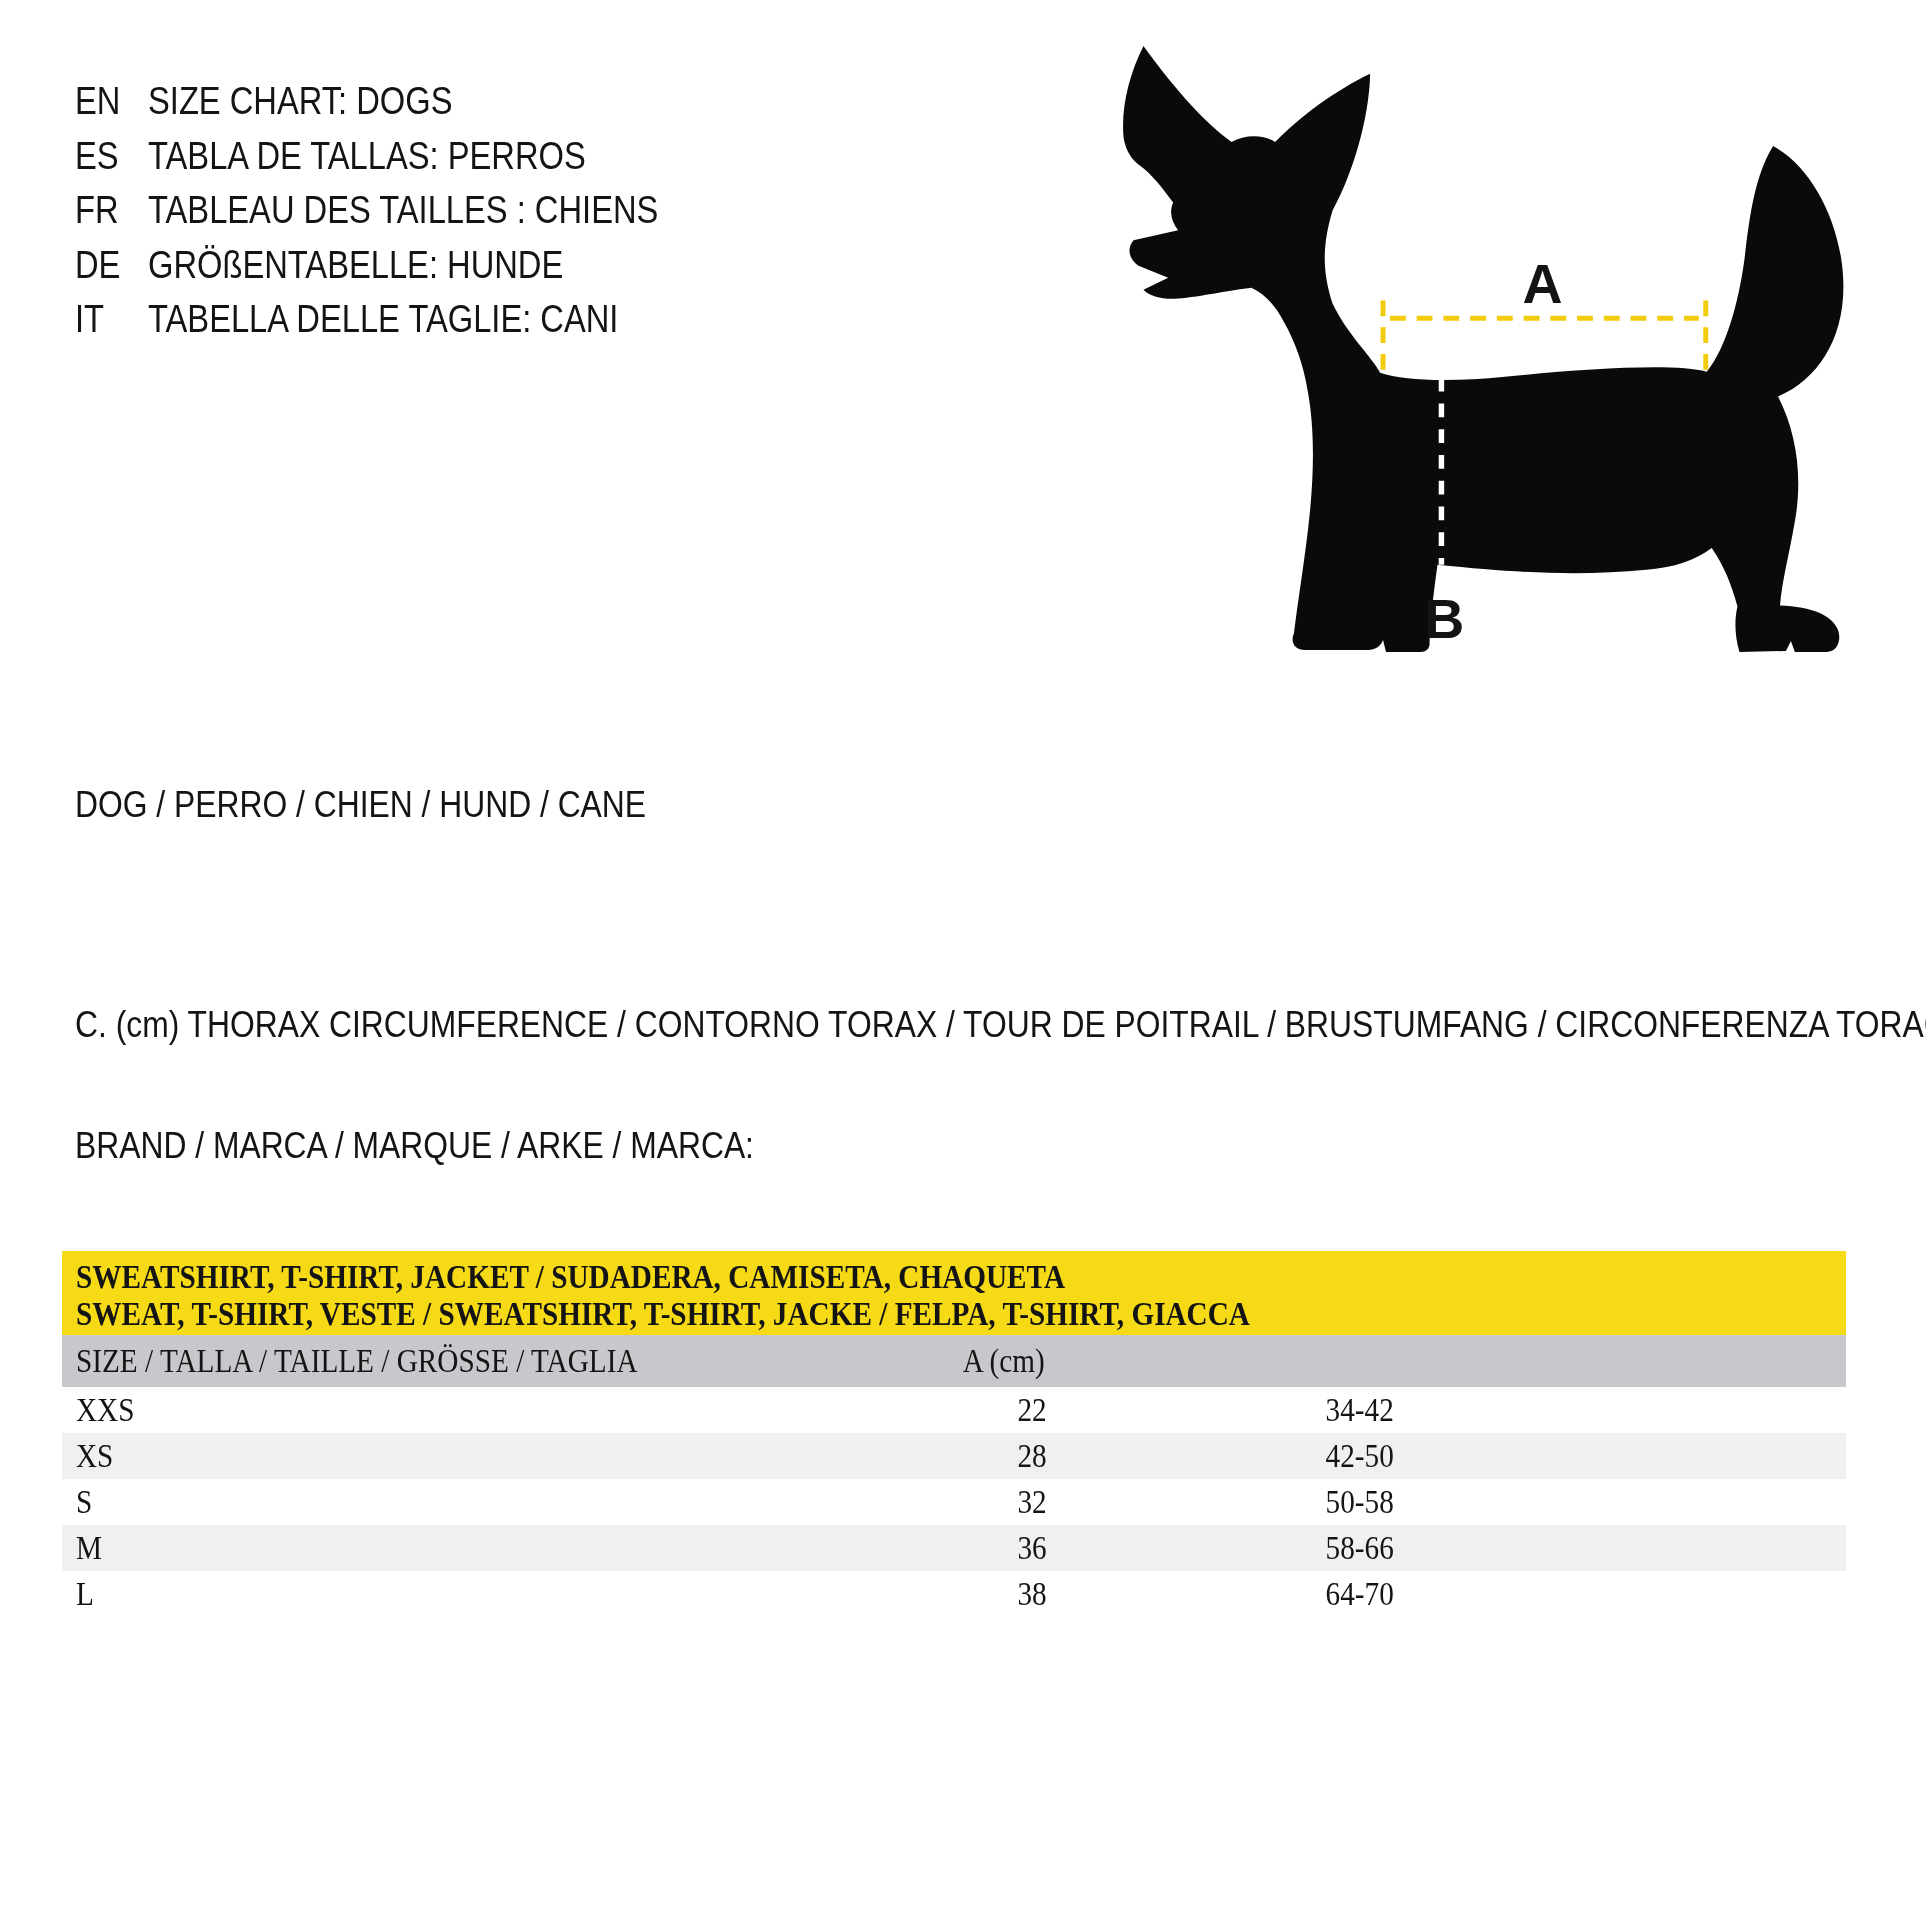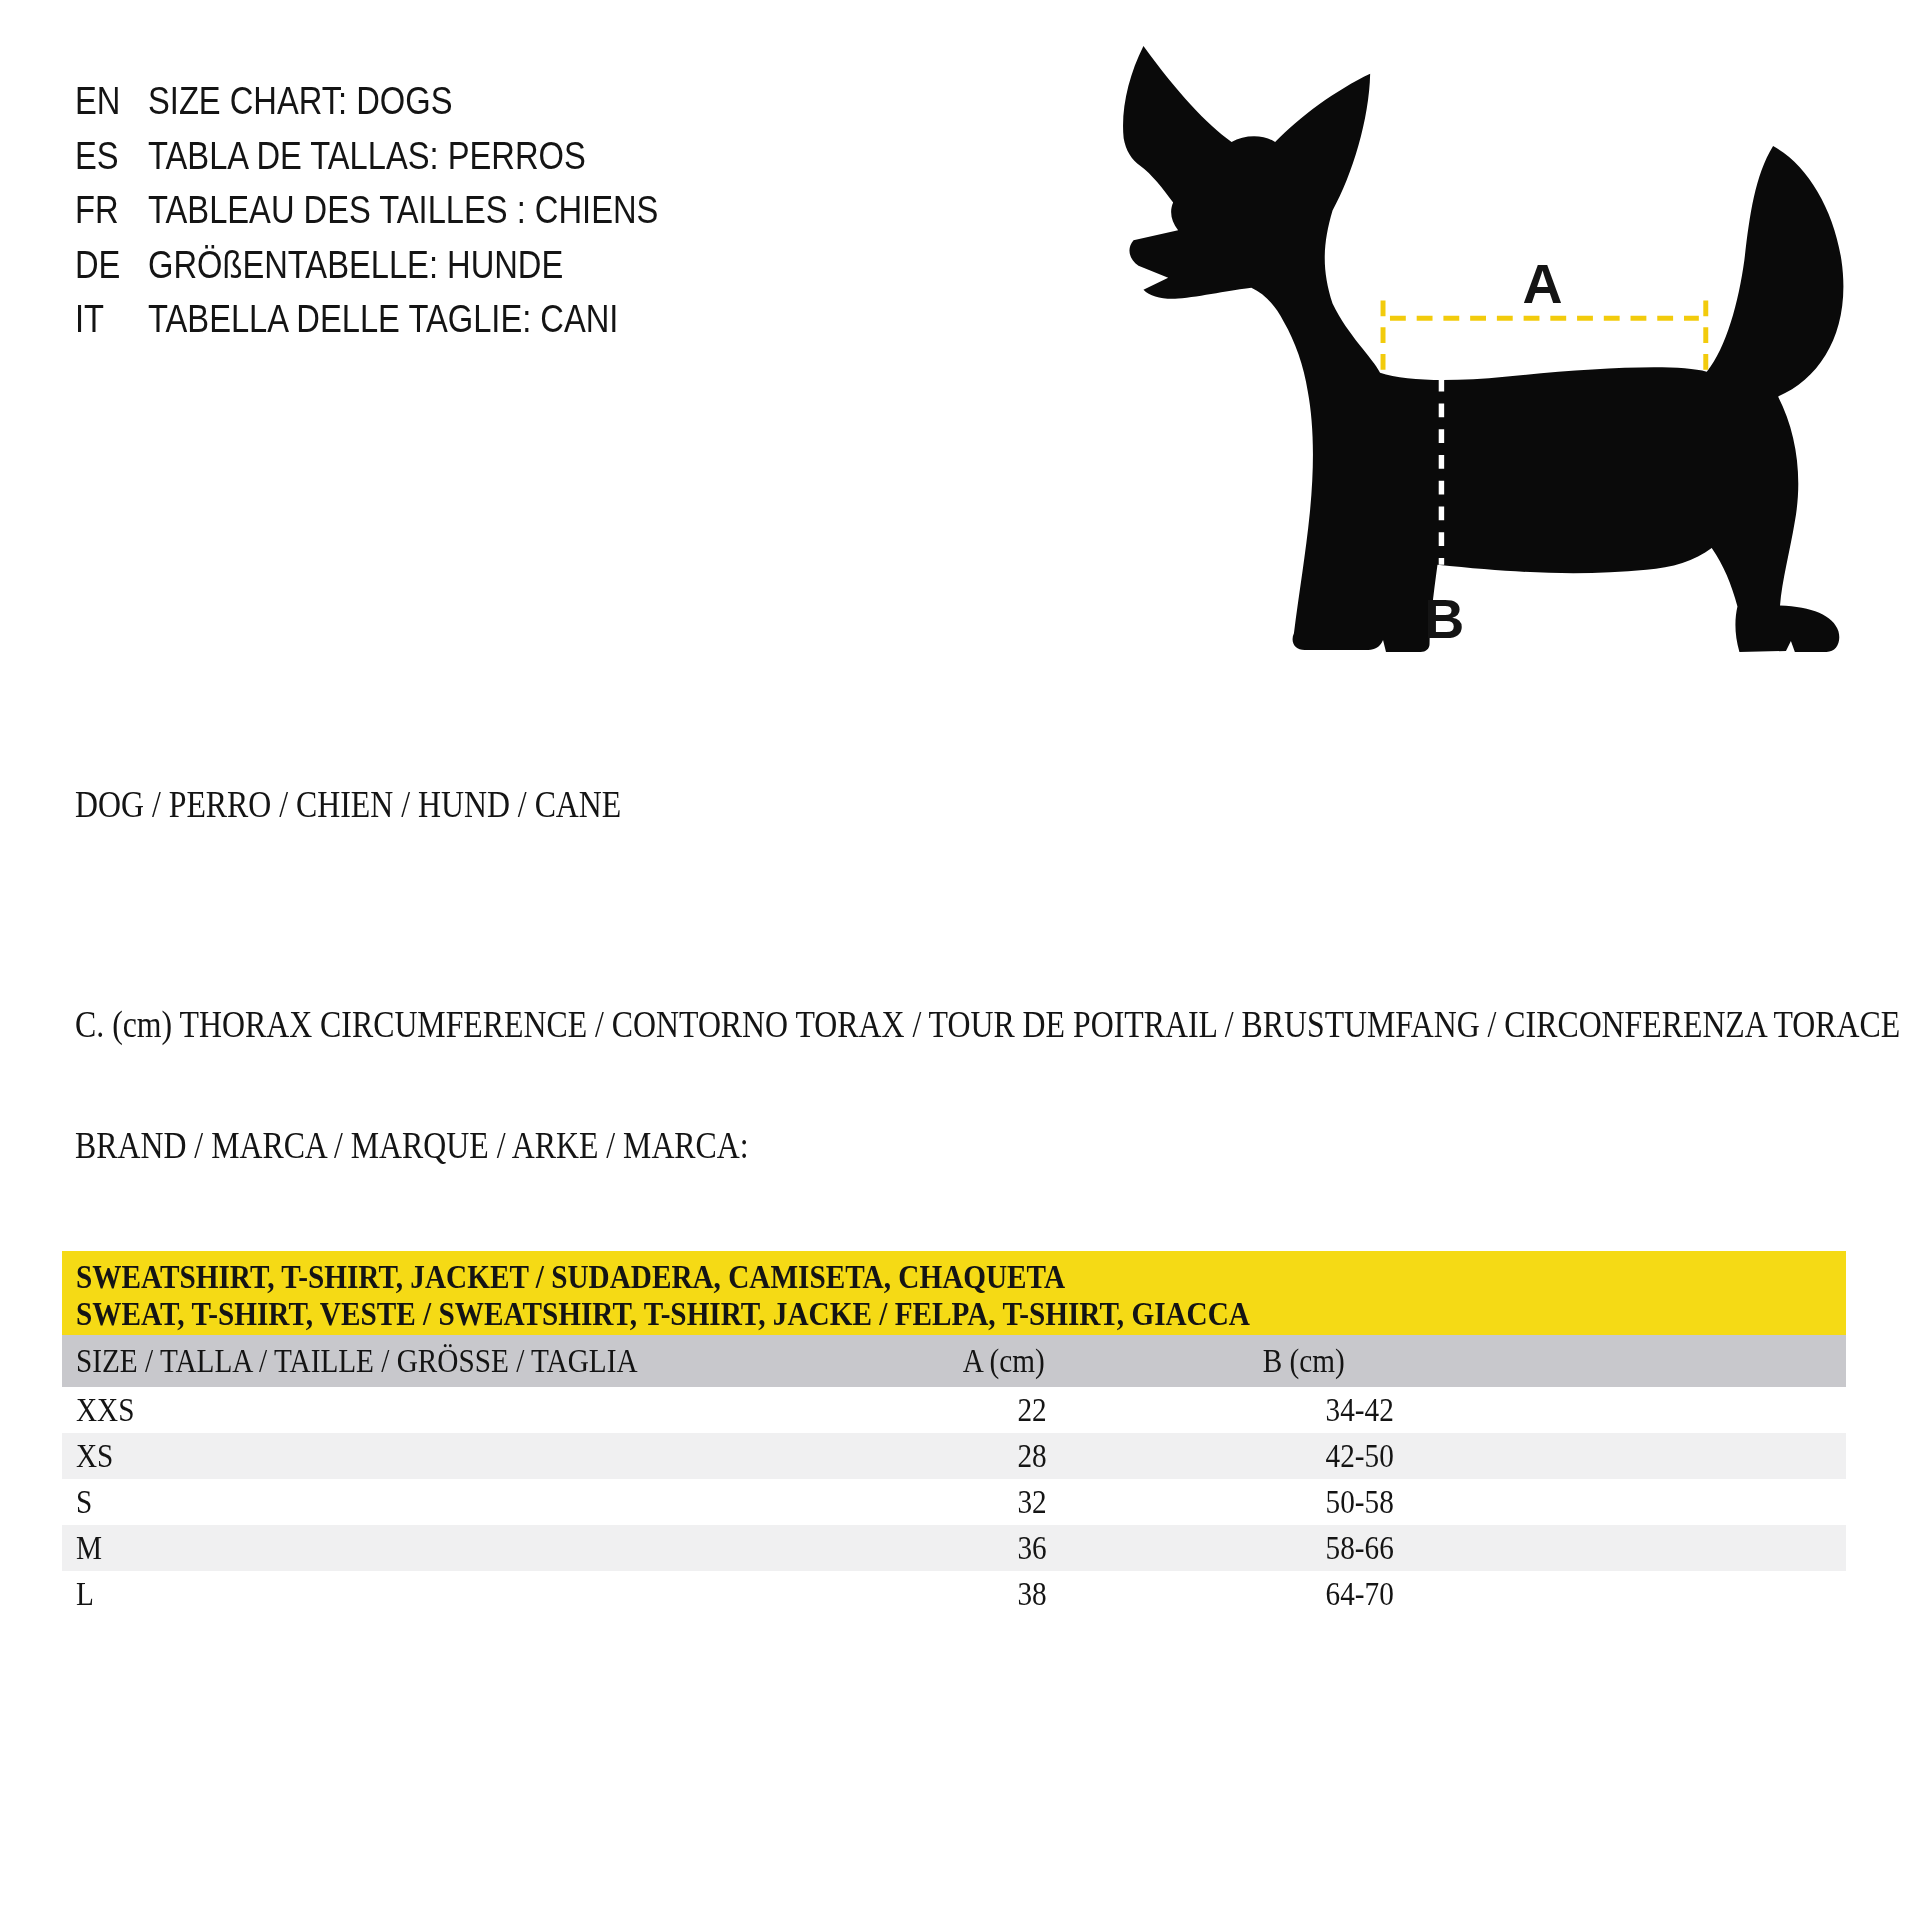--- a/index.html
+++ b/index.html
@@ -7,21 +7,21 @@
         font-family:"Liberation Sans",sans-serif;color:#141414;}
   .cz{display:inline-block;transform:scaleX(.86);transform-origin:0 50%;white-space:nowrap;}
   .czc{display:inline-block;transform:scaleX(.86);transform-origin:50% 50%;white-space:nowrap;}
 
   
   .lang-row{position:absolute;left:75px;height:44px;font-size:38px;line-height:44px;}
   .lang-code{position:absolute;left:0;top:0;}
   .lang-label{position:absolute;left:73px;top:0;}
 
   
-  .tline{position:absolute;left:75px;font-size:37px;line-height:42px;font-family:Liberation Serif, serif;}
+  .tline{position:absolute;left:75px;font-size:37px;line-height:42px;}
 
   
   .diagram{position:absolute;left:1089px;top:30px;width:792px;height:644px;}
   .dog-fill{fill:#0a0a0a;}
   .dashY{stroke:var(--dash-yellow,#F2CB0C);stroke-width:5;stroke-dasharray:16 11;fill:none;}
   .dashW{stroke:#ffffff;stroke-width:5.5;stroke-dasharray:14 12;fill:none;}
   .measureLabel{font-family:"Liberation Sans",sans-serif;font-weight:700;font-size:56px;
                 fill:#141414;text-anchor:middle;}
 
   
@@ -125,22 +125,20 @@
         <span class="cz">SWEATSHIRT, T-SHIRT, JACKET / SUDADERA, CAMISETA, CHAQUETA</span></div>
       <div class="banner-line">
         <span class="cz">SWEAT, T-SHIRT, VESTE / SWEATSHIRT, T-SHIRT, JACKE / FELPA, T-SHIRT, GIACCA</span></div>
     </div>
 
     <div class="grid-row thead">
       <div class="c-size">
         <span class="cz">SIZE / TALLA / TAILLE / GRÖSSE / TAGLIA</span></div>
       <div class="c-num">
         <span class="czc">A (cm)</span></div>
-      <div class="c-num">
-        <span class="czc">B (cm)</span></div>
       <div></div>
     </div>
 
     <div class="grid-row trow">
       <div class="c-size"><span class="cz">XXS</span></div>
       <div class="c-num"><span class="czc">22</span></div>
       <div class="c-num"><span class="czc">34-42</span></div>
       <div></div>
     </div>
     <div class="grid-row trow alt">

